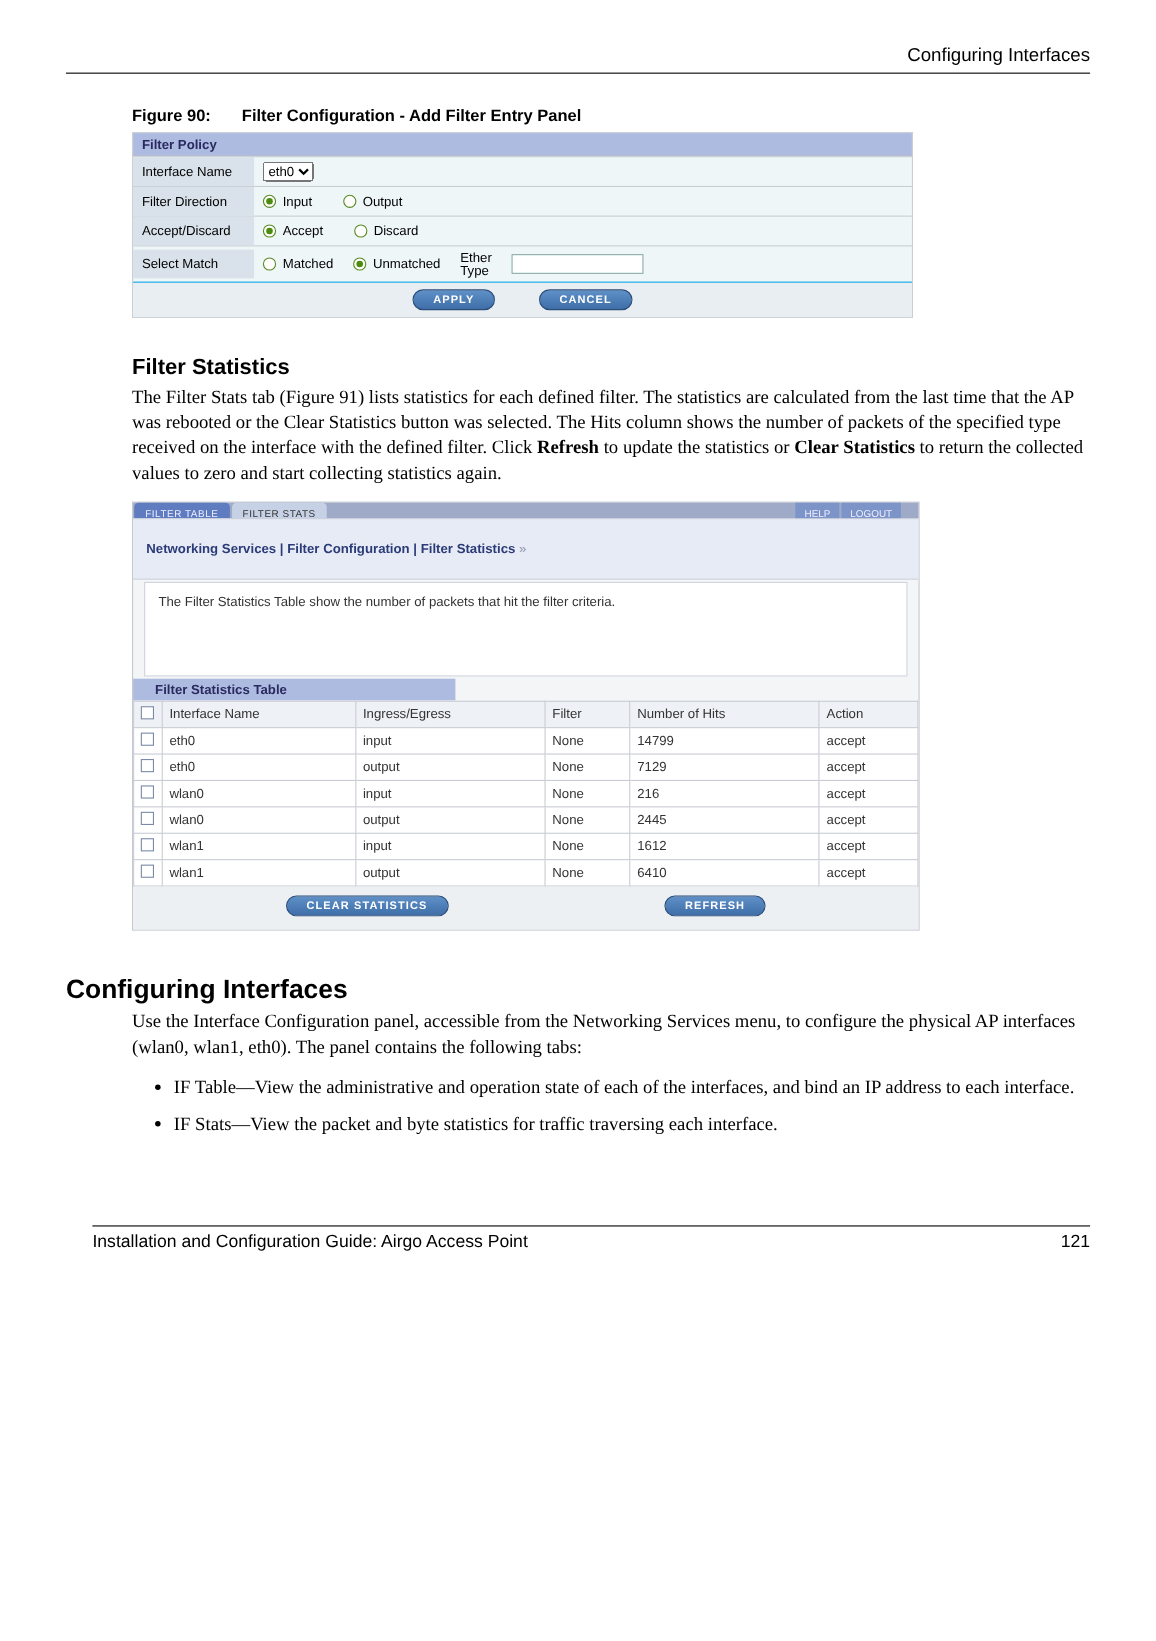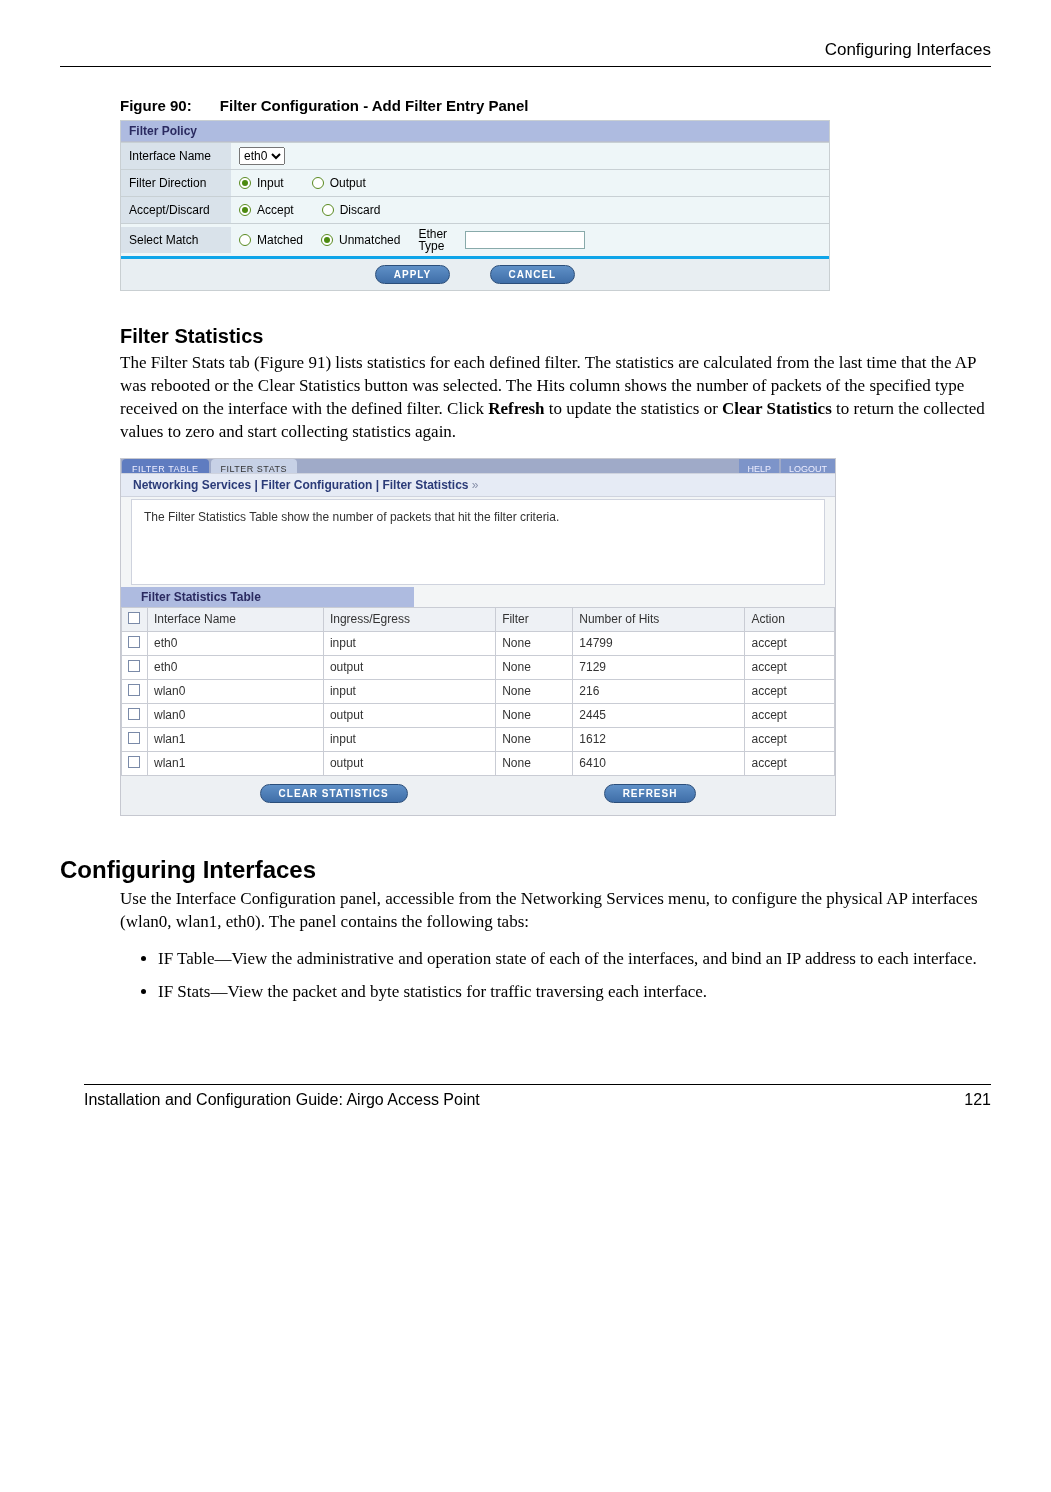--- a/index.html
+++ b/index.html
@@ -65,21 +65,21 @@
     width: 12px; height: 12px; border-radius: 50%;
     border: 1px solid #5a8a20; display: inline-flex;
     align-items: center; justify-content: center; background: #fff;
   }
   .radio.checked::after {
     content: ""; width: 6px; height: 6px; border-radius: 50%;
     background: #4c8a10;
   }
   .textbox { border: 1px solid #8aa; background: #fff; height: 18px; width: 120px; }
   .panel90-buttons {
-    border-top: 3px solid #0ea5e9;
+    border-top: 1px solid #0ea5e9;
     text-align: center;
     padding: 6px 0;
     background: #e8eef2;
   }
   .btn-pill {
     display: inline-block;
     background: linear-gradient(#5f90c7, #3f6ea8);
     color: #fff;
     font-family: Verdana, Arial, sans-serif;
     font-weight: bold;
@@ -117,33 +117,33 @@
     color: #333;
     font-size: 9px;
     letter-spacing: 0.5px;
     padding: 5px 10px 0 10px;
     margin: 0 1px;
     border-radius: 4px 4px 0 0;
     cursor: pointer;
   }
   .tabbar .tab.inactive { background: #5f7cc0; color: #eef; }
   .tabbar .right-btns {
-    position: absolute; right: 0; top: 0; height: 100%;
+    position: absolute; right: 16px; top: 0; height: 100%;
     display: flex; gap: 2px;
   }
   .tabbar .hbtn {
     background: #7d94c9; color: #eef; font-size: 9px;
     padding: 5px 8px 0 8px; cursor: pointer;
   }
   .breadcrumb {
     background: #e6ebf5;
     color: #2b3b78;
     font-weight: bold;
     font-size: 12px;
-    padding: 4px 12px;
+    padding: 20px 12px;
     border-top: 1px solid #cfd3de;
     border-bottom: 1px solid #cfd3de;
   }
   .breadcrumb .sep::after { content: "  »"; color: #8891aa; font-weight: normal; }
   .descbox {
     background: #fff;
     margin: 2px 10px;
     border: 1px solid #cfd3de;
     padding: 10px 12px 60px 12px;
     font-size: 12px;

